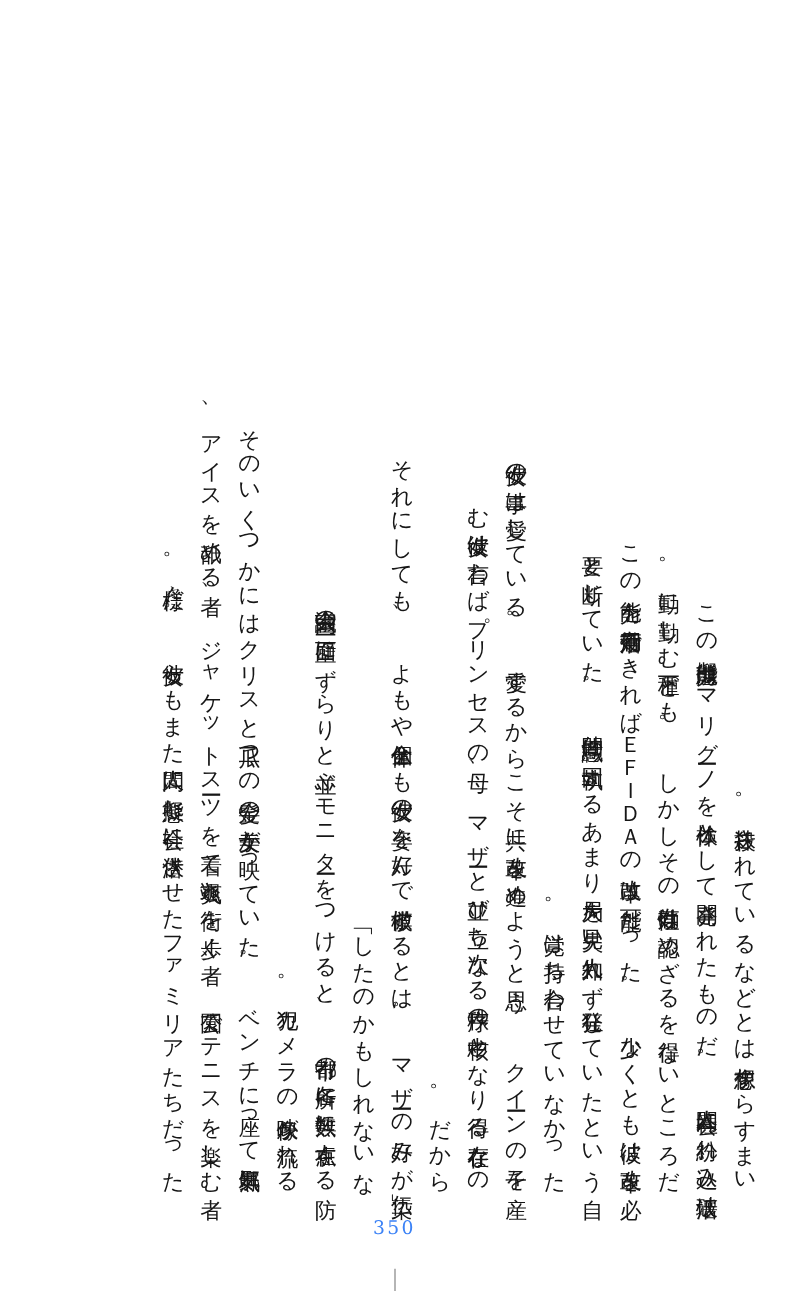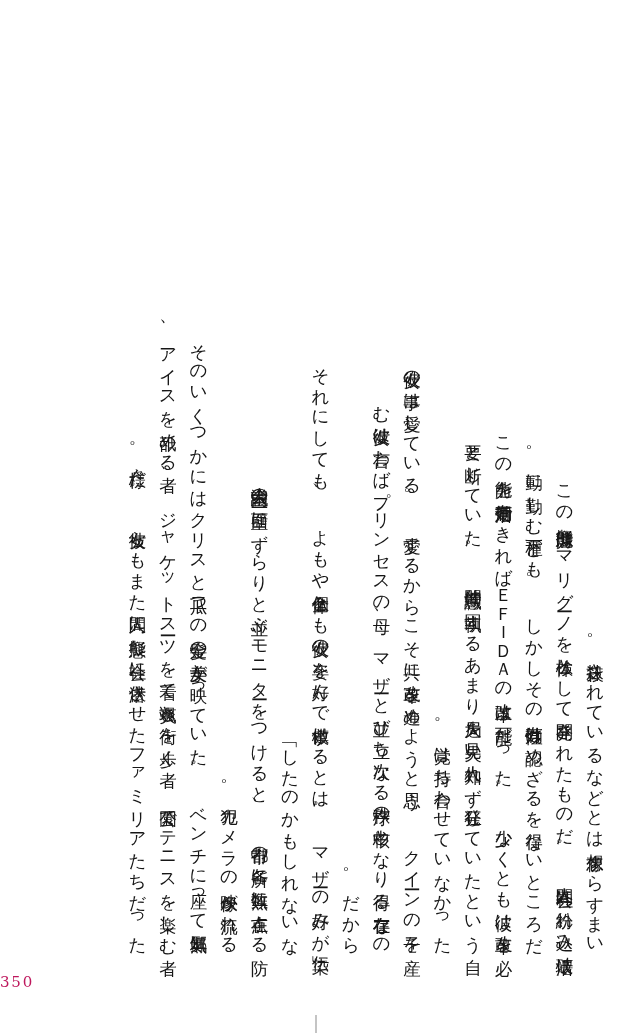--- a/index.html
+++ b/index.html
@@ -51,23 +51,24 @@
     color: #161616;
     font-family: "DejaVu Serif", "Liberation Serif", serif;
   }
 
   
   #page-number {
     position: absolute;
     left: 0;
     right: 0;
     bottom: 42px;
+    text-align: center;
     font-size: 15px;
     letter-spacing: 0.12em;
-    color: #be185d;
+    color: #3b82f6;
     font-family: "DejaVu Serif", "Liberation Serif", serif;
   }
 
   
   #gutter-mark {
     position: absolute;
     left: 50%;
     transform: translateX(-50%);
     bottom: 0px;
     width: 1px;

